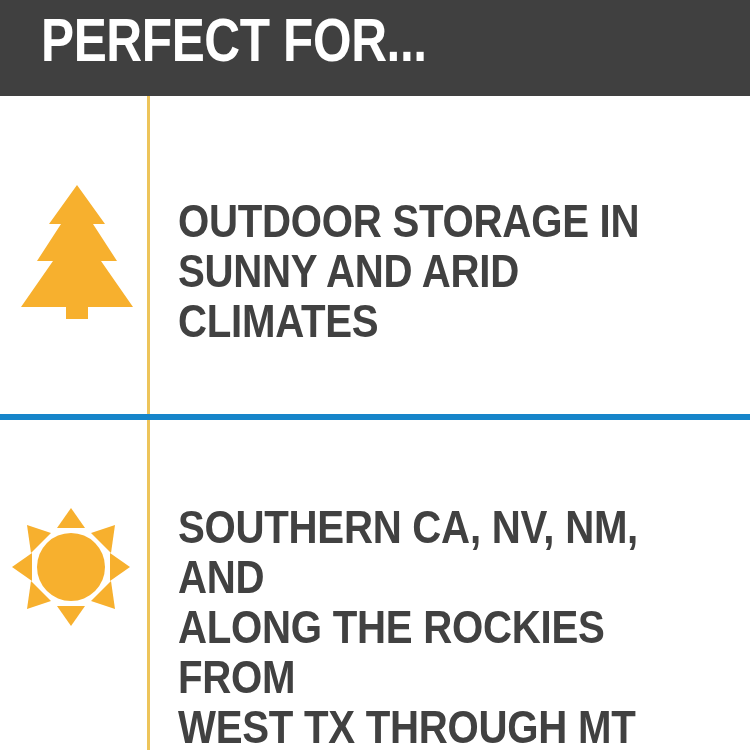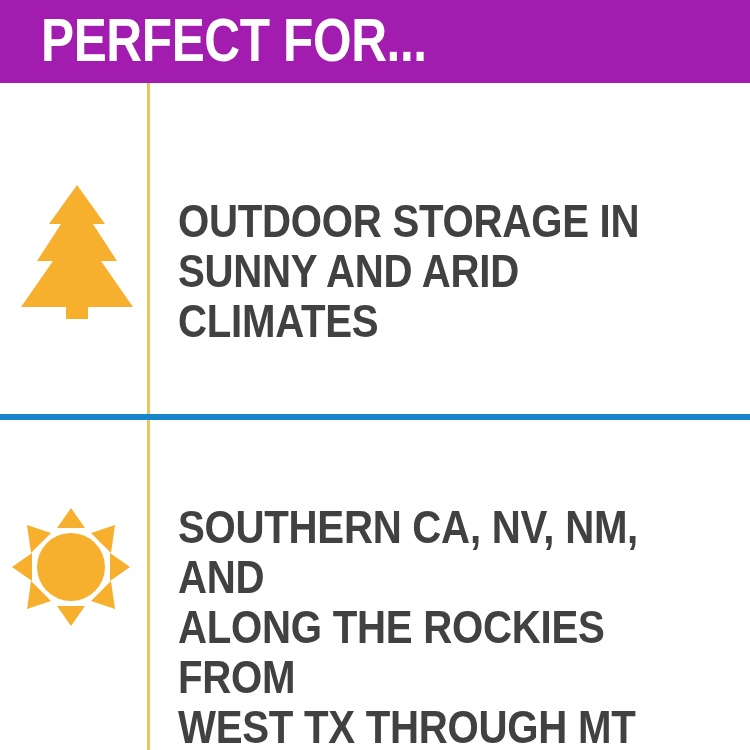--- a/index.html
+++ b/index.html
@@ -28,22 +28,22 @@
     background: #EDC45A;
     z-index: 1;
   }
 
   
   .header-band {
     position: absolute;
     left: 0;
     top: 0;
     width: 750px;
-    height: 83px;
-    background: #a21caf;
+    height: 96px;
+    background: #404040;
     z-index: 3;
   }
   .header-title {
     position: absolute;
     left: 41px;
     top: 5px;
     color: #ffffff;
     font-family: "Liberation Sans Narrow", "Liberation Sans", sans-serif;
     font-weight: 700;
     font-size: 62px;

